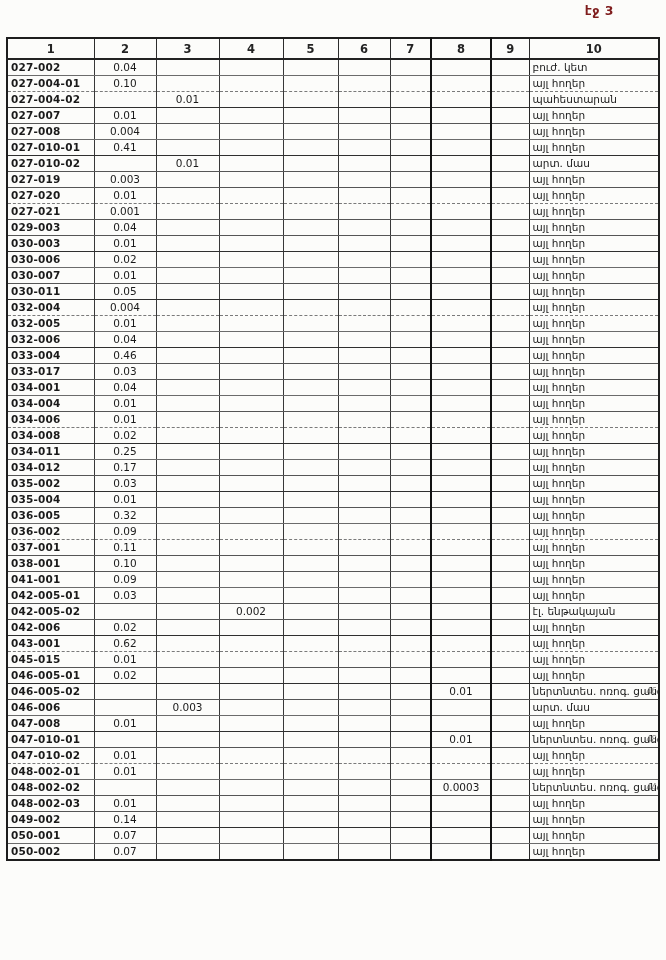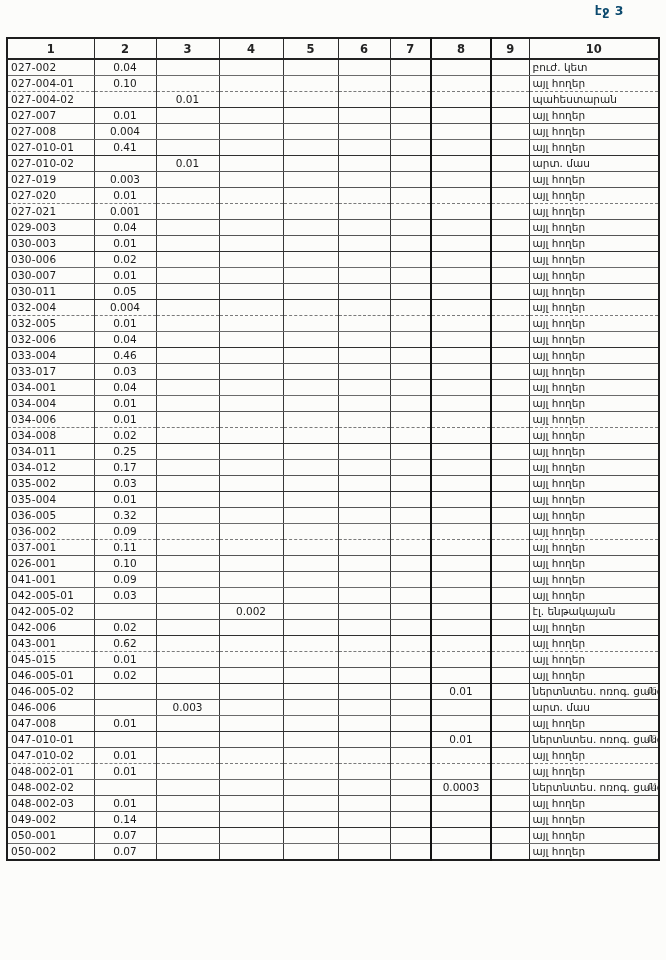--- a/index.html
+++ b/index.html
@@ -6,22 +6,22 @@
   .page{
     position:relative;
     width:666px;height:960px;
     background:#fcfcfa;
     font-family:"DejaVu Sans",sans-serif;
     color:#1c1c1c;
     overflow:hidden;
     box-shadow:0 0 4px rgba(0,0,0,.25);
   }
   .page-label{
-    position:absolute;top:3px;right:42px;
-    font-size:12.5px;font-weight:bold;color:#0c4a6e;
+    position:absolute;top:3px;right:52px;
+    font-size:12.5px;font-weight:bold;color:#7f1d1d;
     letter-spacing:.5px;
     text-align:right;
   }
   table.doc-table{
     position:absolute;left:6px;top:37px;
     width:652px;
     border-collapse:collapse;table-layout:fixed;
     border:2px solid #1d1d1d;
   }
   .doc-table th{
@@ -47,21 +47,21 @@
   .doc-table tbody tr:nth-child(4n+1) td{border-bottom-color:#6b6b6b;}
   .doc-table tbody tr:nth-child(7n+2) td{border-bottom-style:dashed;border-bottom-color:#7a7a7a;}
   
   .doc-table th:nth-child(8), .doc-table td:nth-child(8){
     border-left:2px solid #121212;
   }
   .doc-table th:nth-child(9), .doc-table td:nth-child(9){
     border-left:2px solid #121212;
   }
   
-  .doc-table td:first-child{text-align:left;}
+  .doc-table td:first-child{text-align:left;font-weight:bold;}
   .doc-table td{text-align:center;}
   .doc-table td:last-child{text-align:left;border-left:1.5px solid #262626;}
   .doc-table td:first-child{font-size:10.5px;letter-spacing:.2px;}
   .margin-note{
     float:right;
     font-size:8.5px;color:#8b8b88;
     margin-right:-2px;line-height:15px;
   }
 </style>
 </head>
@@ -464,21 +464,21 @@
           <td><span></span></td>
           <td><span></span></td>
           <td><span></span></td>
           <td><span></span></td>
           <td><span></span></td>
           <td><span></span></td>
           <td><span></span></td>
           <td><span>այլ հողեր</span></td>
         </tr>
         <tr>
-          <td><span>026-001</span></td>
+          <td><span>038-001</span></td>
           <td><span>0.10</span></td>
           <td><span></span></td>
           <td><span></span></td>
           <td><span></span></td>
           <td><span></span></td>
           <td><span></span></td>
           <td><span></span></td>
           <td><span></span></td>
           <td><span>այլ հողեր</span></td>
         </tr>

